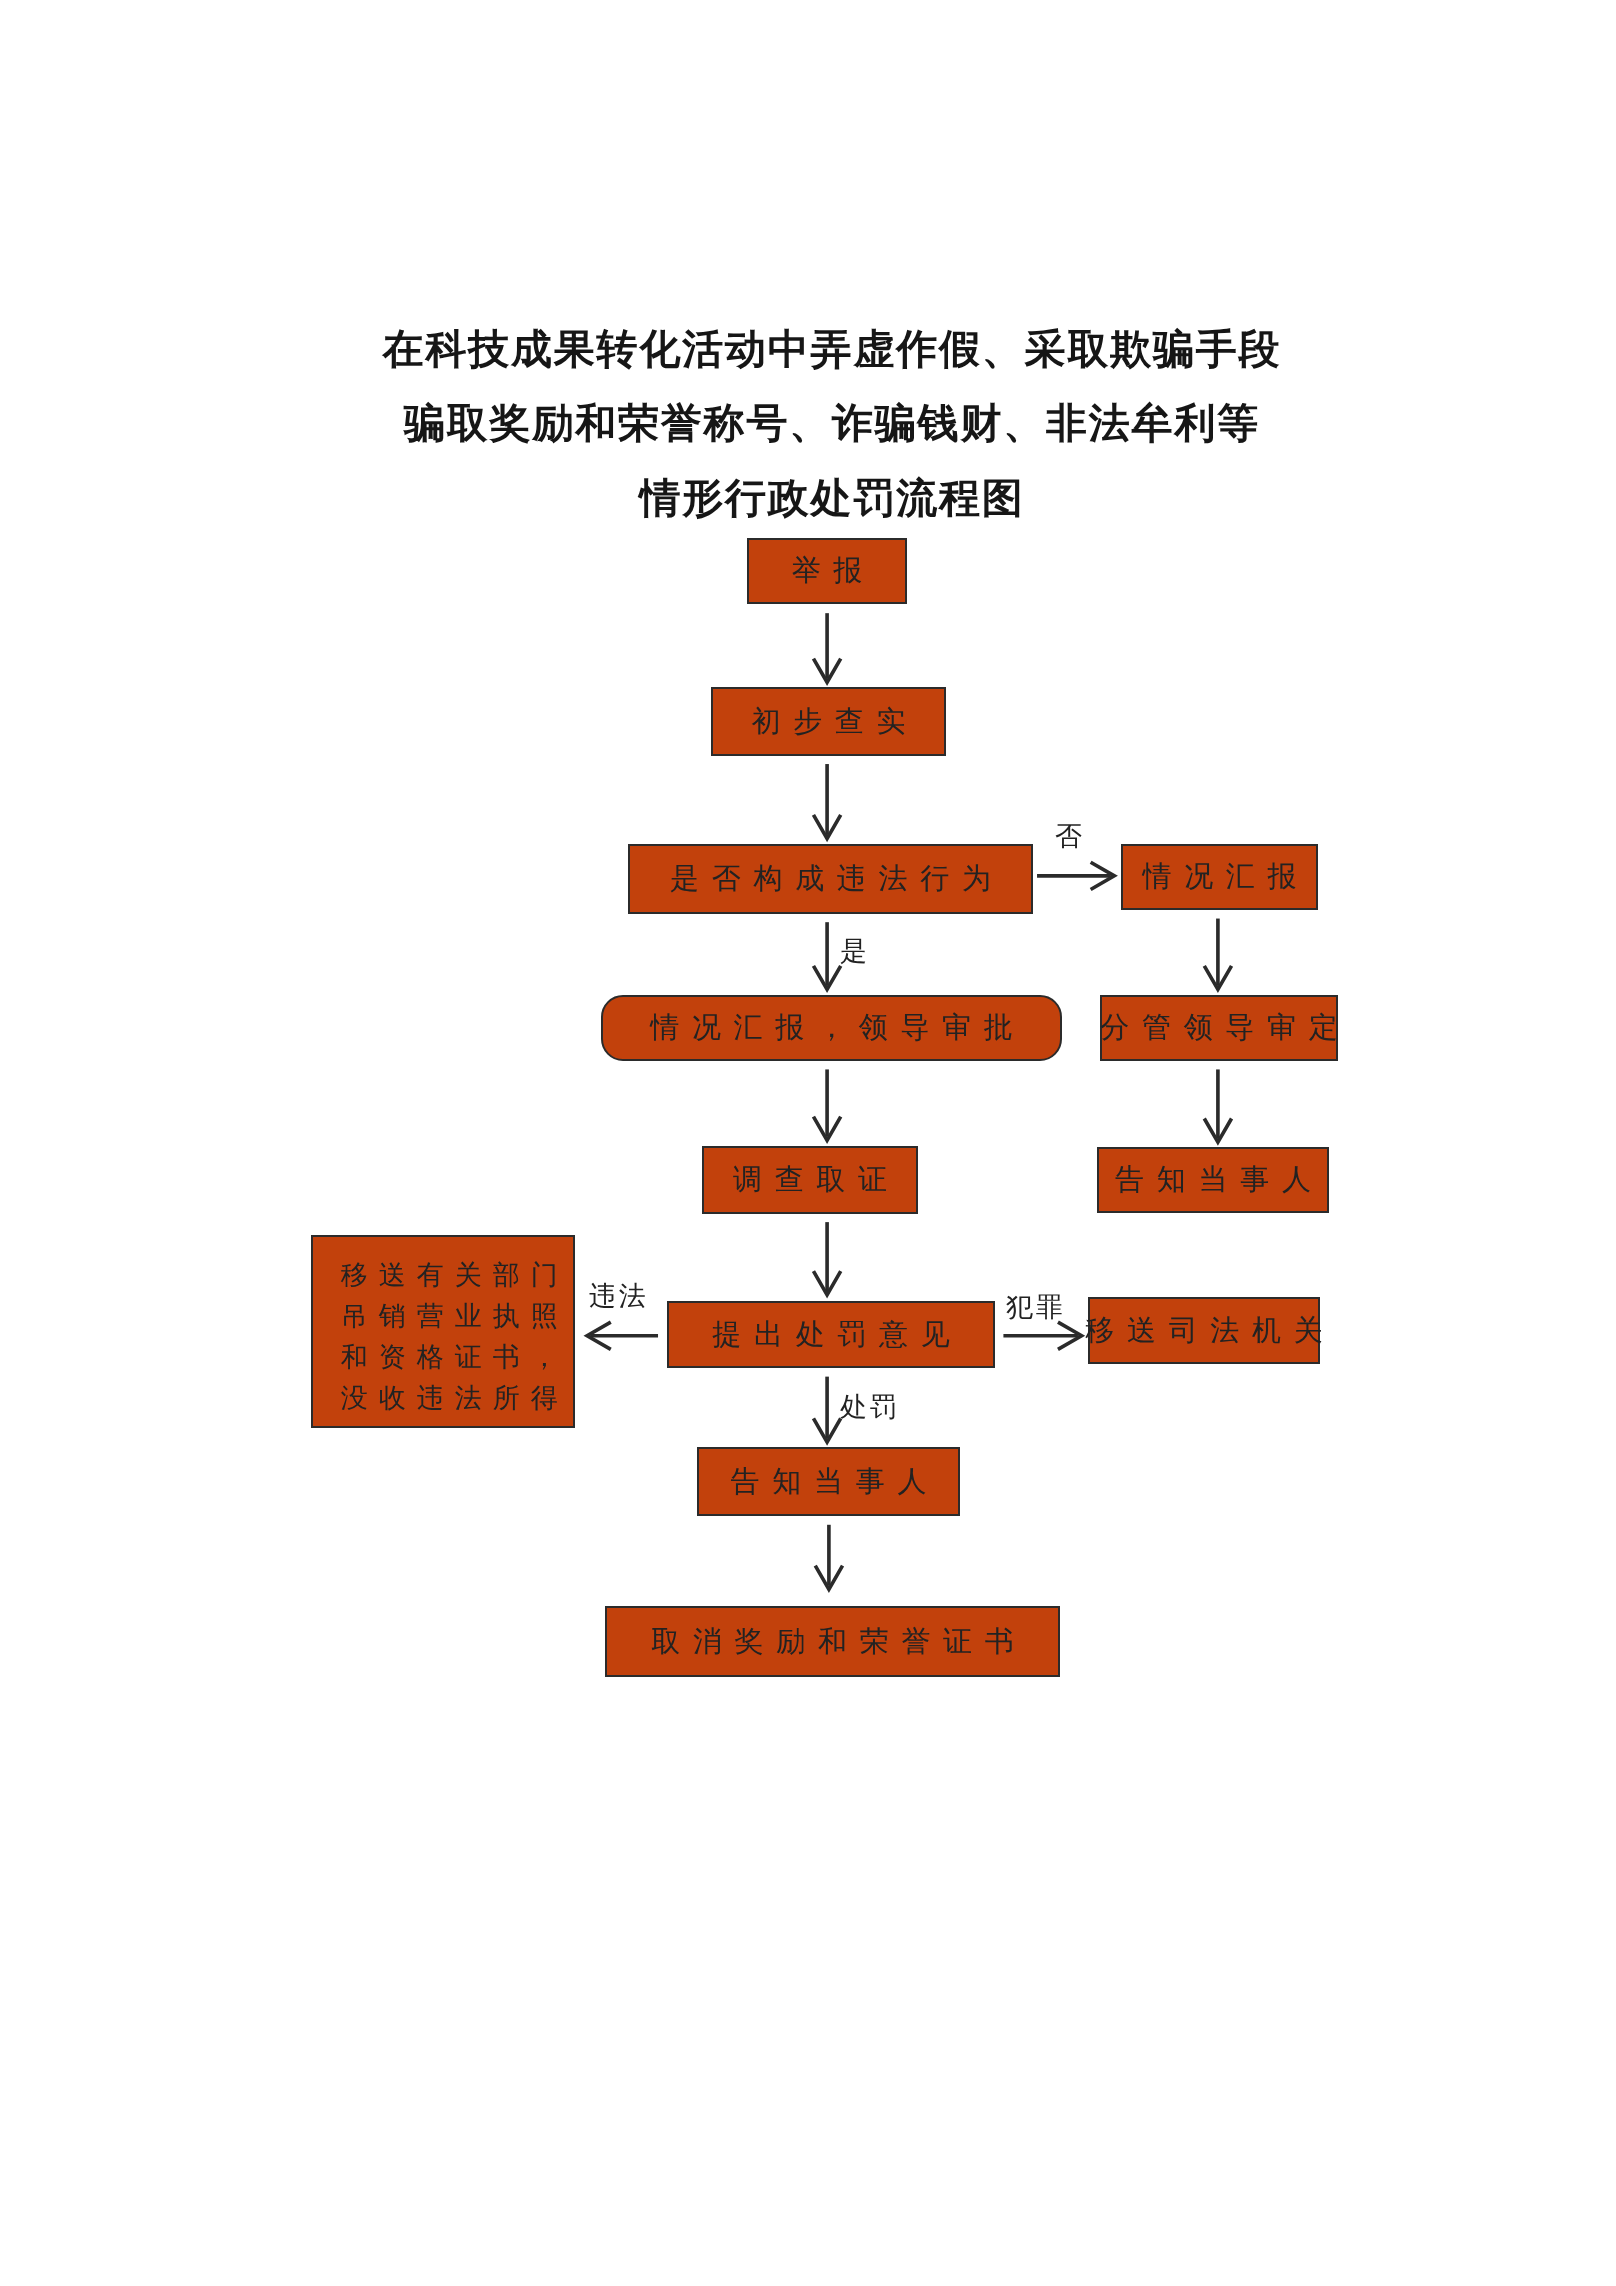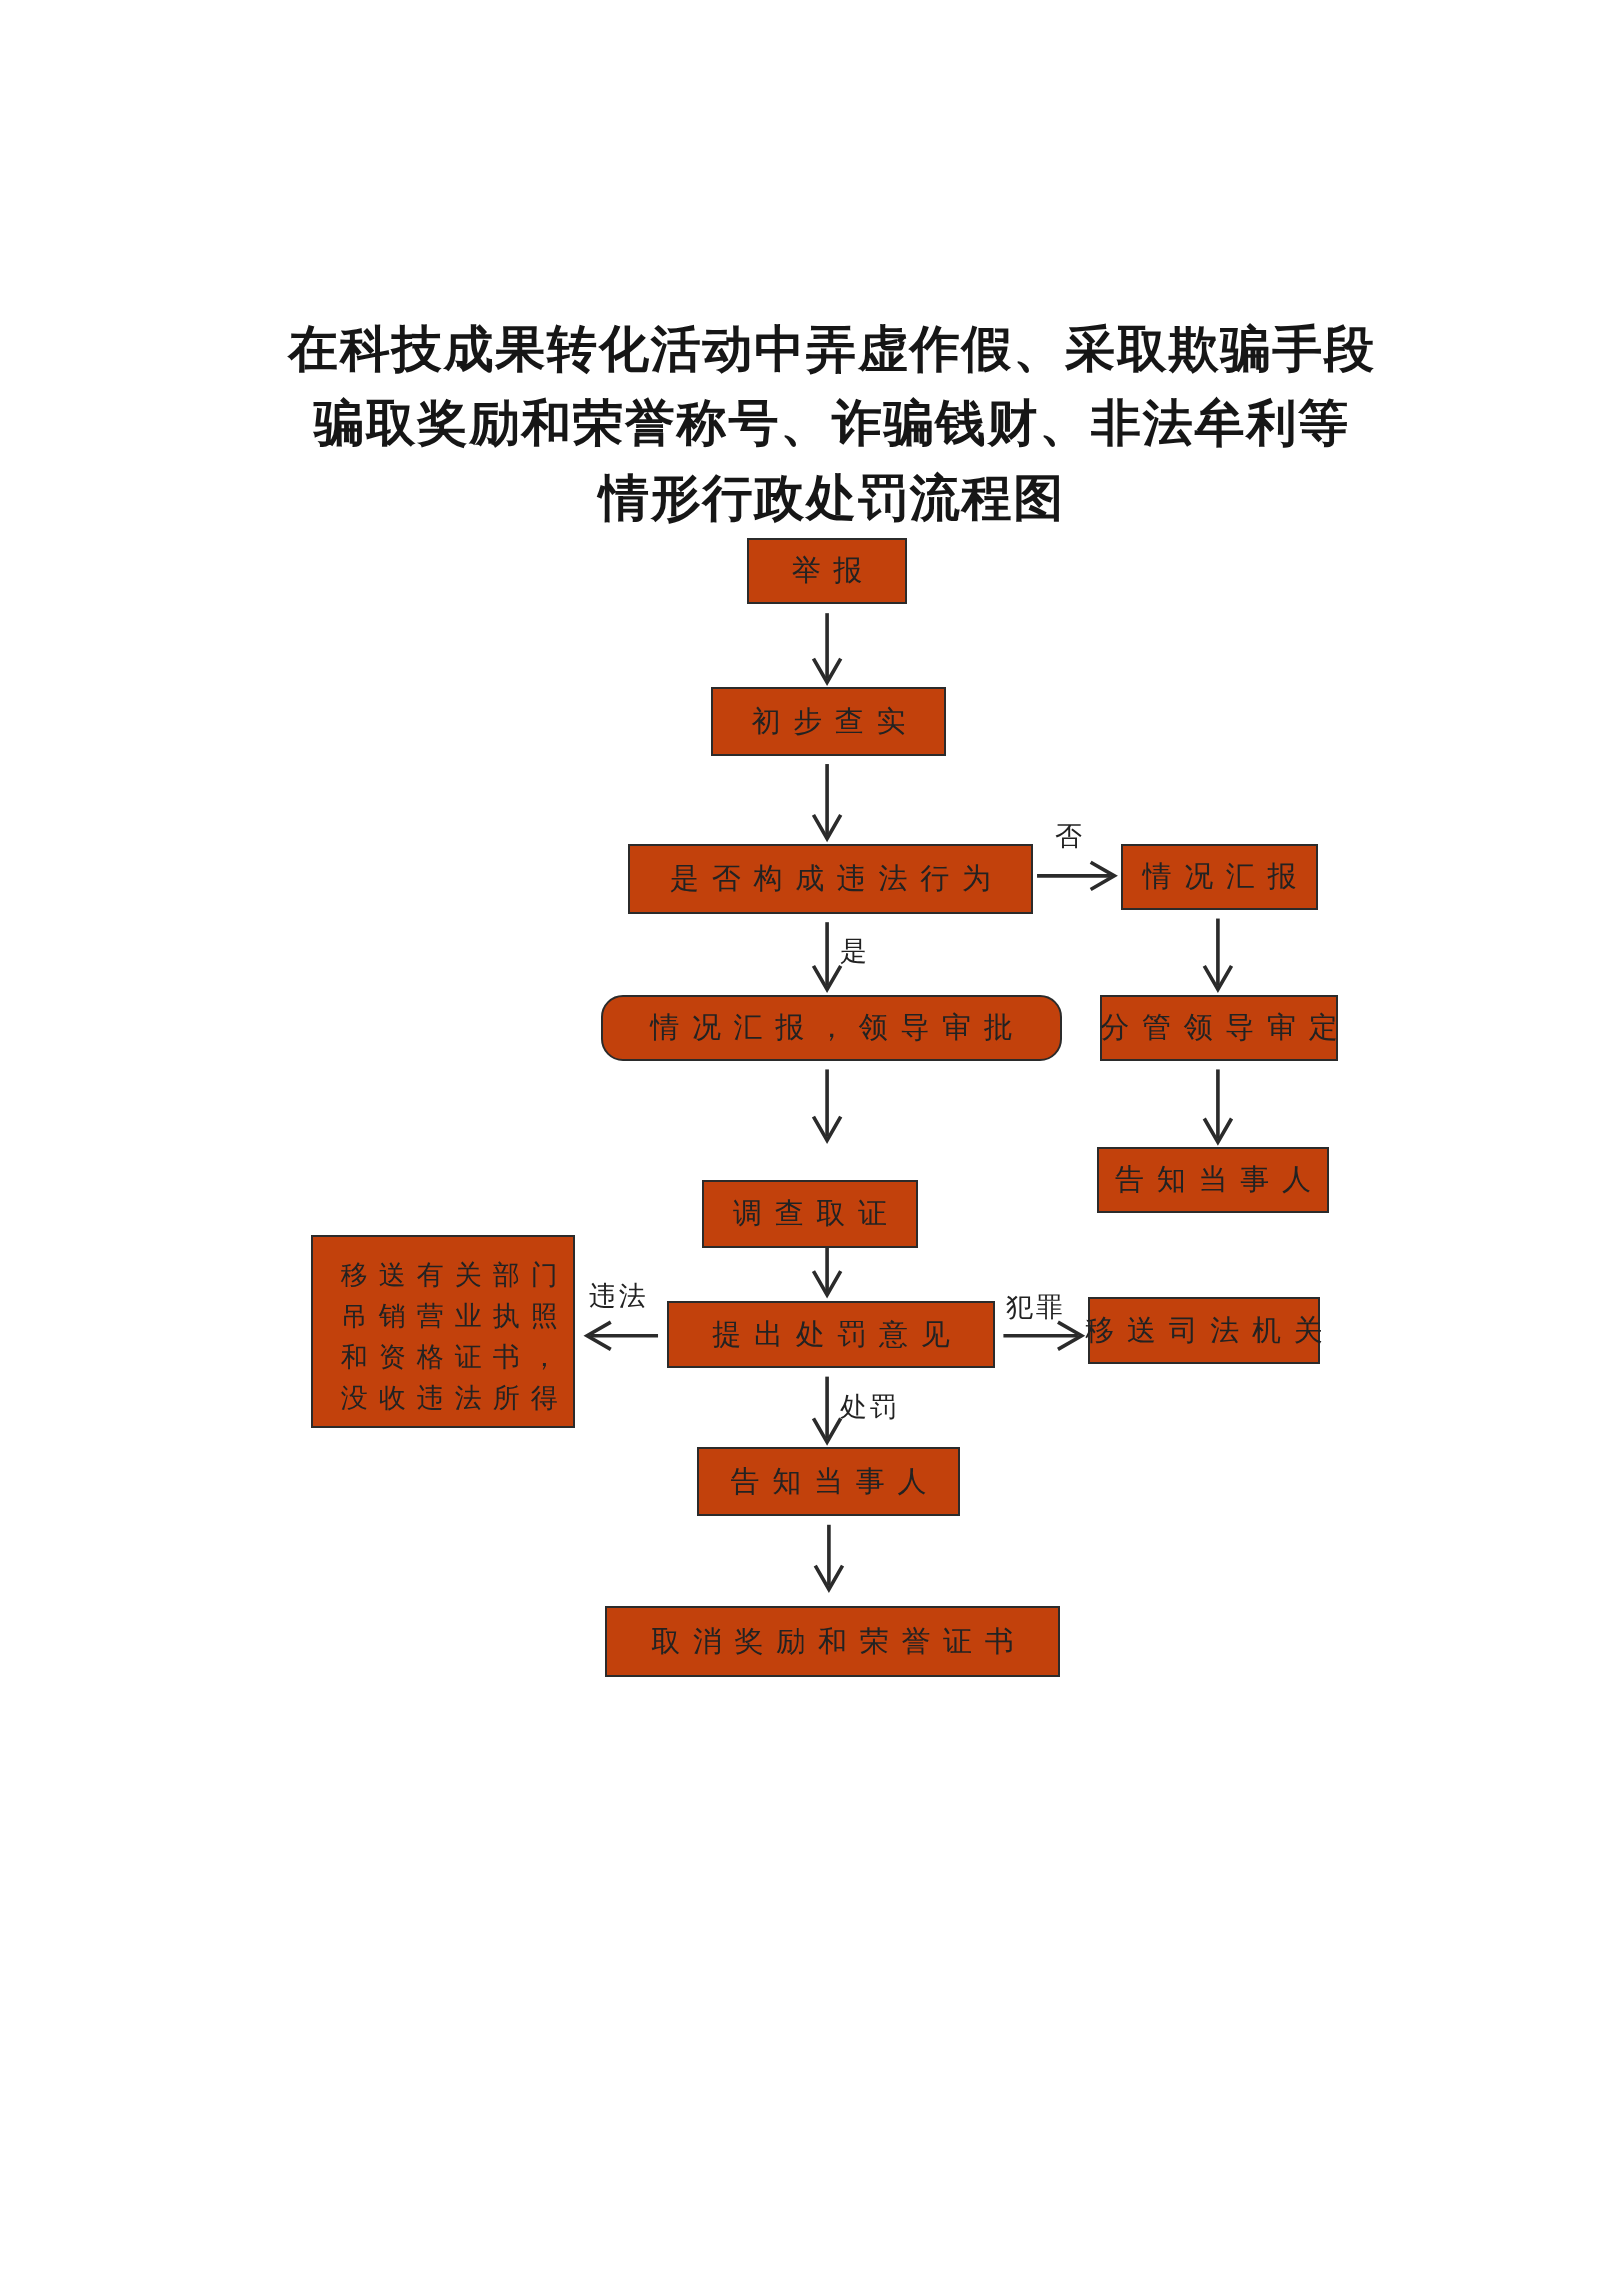--- a/index.html
+++ b/index.html
@@ -10,21 +10,21 @@
     font-family:"Liberation Serif","DejaVu Serif",serif;
     color:#1c1c1c;
     overflow:hidden;
   }
   .title-line{
     position:absolute;
     left:832px;
     transform:translateX(-50%);
     white-space:nowrap;
     font-weight:bold;
-    font-size:50px;
+    font-size:41px;
     line-height:51px;
     letter-spacing:1.8px;
     color:#161616;
   }
   .node{
     position:absolute;
     box-sizing:border-box;
     border:2.7px solid #2b2b2b;
     background:#c2410c;
     display:flex;
@@ -125,21 +125,21 @@
     <g>
       <line x1="724" y1="1469" x2="650" y2="1469"></line>
         <polyline points="672,1454 646,1469 672,1484"></polyline>
     </g>
   </svg>
 
   <div class="node" style="left:747px;top:538px;width:160px;height:66px;">举报</div>
   <div class="node" style="left:711px;top:687px;width:235px;height:69px;">初步查实</div>
   <div class="node" style="left:628px;top:844px;width:405px;height:70px;">是否构成违法行为</div>
   <div class="node" style="left:601px;top:995px;width:461px;height:66px;border-radius:22px;">情况汇报，领导审批</div>
-  <div class="node" style="left:702px;top:1146px;width:216px;height:68px;margin-top:34px;">调查取证</div>
+  <div class="node" style="left:702px;top:1146px;width:216px;height:68px;">调查取证</div>
   <div class="node" style="left:667px;top:1301px;width:328px;height:67px;">提出处罚意见</div>
   <div class="node" style="left:697px;top:1447px;width:263px;height:69px;">告知当事人</div>
   <div class="node" style="left:605px;top:1606px;width:455px;height:71px;">取消奖励和荣誉证书</div>
 
   <div class="node" style="left:1121px;top:844px;width:197px;height:66px;">情况汇报</div>
   <div class="node" style="left:1100px;top:995px;width:238px;height:66px;">分管领导审定</div>
   <div class="node" style="left:1097px;top:1147px;width:232px;height:66px;">告知当事人</div>
   <div class="node" style="left:1088px;top:1297px;width:232px;height:67px;">移送司法机关</div>
 
   <div class="node multiline" style="left:311px;top:1235px;width:264px;height:193px;">

